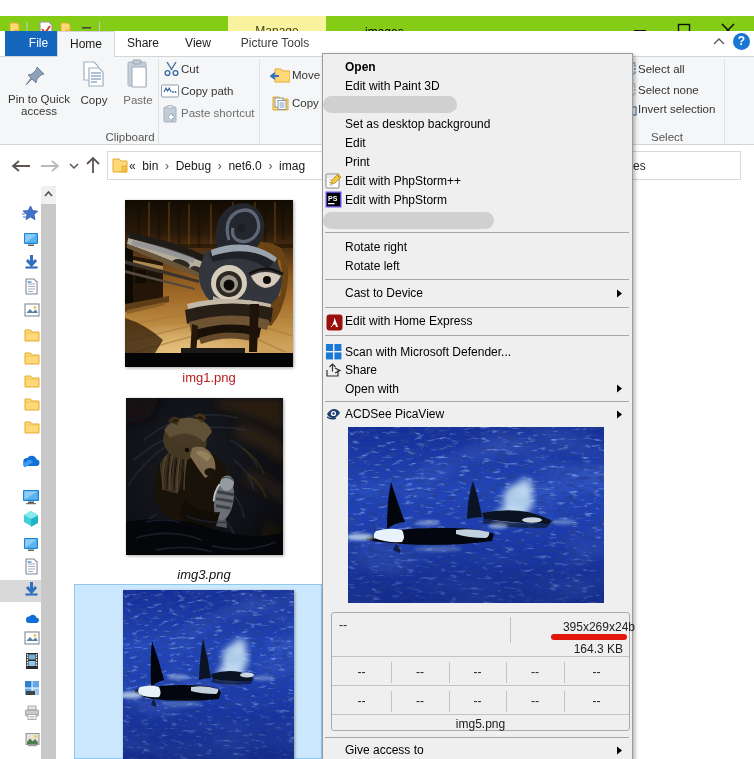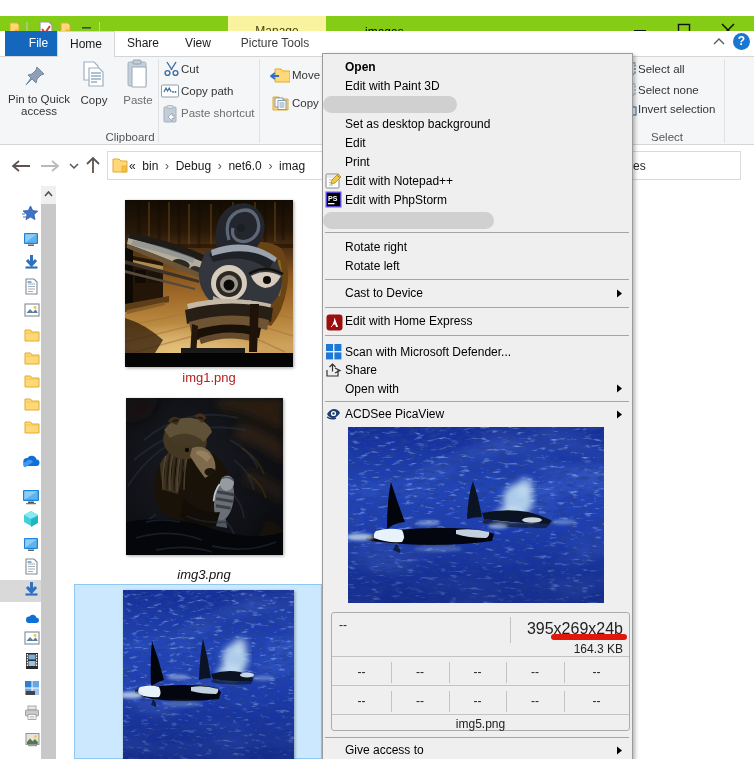--- a/index.html
+++ b/index.html
@@ -533,21 +533,21 @@
   <div class="abs" style="left:345px;top:117px;font-size:12px;color:#000;">Set as desktop background</div>
   <div class="abs" style="left:345px;top:136px;font-size:12px;color:#000;">Edit</div>
   <div class="abs" style="left:345px;top:155px;font-size:12px;color:#000;">Print</div>
   <svg class="abs" style="left:325px;top:172px;" width="17" height="17" viewBox="0 0 17 17">
     <rect x="1" y="2" width="13" height="14" rx="1" fill="#fff" stroke="#8a8a8a" stroke-width="1"></rect>
     <path d="M2 3 h11 v3 h-11 z" fill="#e8e8e8"></path>
     <path d="M4 8 l7 0 M4 10.5 l7 0 M4 13 l4 0" stroke="#b5b5b5" stroke-width="1"></path>
     <path d="M13 2 l3 3 l-6 6 l-4 1 l1 -4 z" fill="#f3c93e" stroke="#b08d1e" stroke-width="0.8"></path>
     <path d="M12.5 3.5 l2 2" stroke="#7a5c10" stroke-width="0.8"></path>
   </svg>
-  <div class="abs" style="left:345px;top:174px;font-size:12px;color:#000;">Edit with Notepad++</div>
+  <div class="abs" style="left:345px;top:174px;font-size:12px;color:#000;">Edit with PhpStorm++</div>
   <svg class="abs" style="left:325px;top:191px;" width="17" height="17" viewBox="0 0 17 17">
     <rect x="0.5" y="0.5" width="16" height="16" fill="#6B57FF"></rect>
     <rect x="1.8" y="1.8" width="13.4" height="13.4" fill="#000"></rect>
     <text x="3" y="9.5" font-family="Liberation Sans" font-size="7" font-weight="bold" fill="#fff">PS</text>
     <rect x="3" y="12" width="6.5" height="1.3" fill="#fff"></rect>
   </svg>
   <div class="abs" style="left:345px;top:193px;font-size:12px;color:#000;">Edit with PhpStorm</div>
   <div class="abs" style="left:323px;top:212px;width:171px;height:17px;border-radius:8.5px;background:#d0d0d0;"></div>
   <div class="abs" style="left:325px;top:232px;width:304px;height:1px;background:#a5a5a5;"></div>
   <div class="abs" style="left:345px;top:240px;font-size:12px;color:#000;">Rotate right</div>
@@ -654,21 +654,21 @@
    <ellipse cx="216" cy="95" rx="12" ry="2.5" fill="#a8c4e2" opacity="0.6"></ellipse>
    <ellipse cx="90" cy="122" rx="24" ry="3" fill="#8cacd8" opacity="0.45"></ellipse>
    <ellipse cx="150" cy="99" rx="10" ry="3" fill="#cde0f0" opacity="0.7"></ellipse>
   </g>
   </svg>
   </div>
 
   <div class="abs" style="left:331px;top:612px;width:299px;height:119px;border:1px solid #ababab;border-radius:3px;">
     <div class="abs" style="left:7px;top:5px;font-size:12px;color:#222;">--</div>
     <div class="abs" style="left:178px;top:4px;width:1px;height:26px;background:#c3c3c3;"></div>
-    <div class="abs" style="left:0;top:7px;width:291px;text-align:right;font-size:16px;color:#222;">395x269x24b</div>
+    <div class="abs" style="left:12px;top:7px;width:291px;text-align:right;font-size:12px;color:#222;">395x269x24b</div>
     <div class="abs" style="left:219px;top:21px;width:76px;height:6px;border-radius:3px;background:#e2160a;"></div>
     <div class="abs" style="left:0;top:29px;width:291px;text-align:right;font-size:12px;color:#222;">164.3 KB</div>
     <div class="abs" style="left:0;top:43px;width:297px;height:1px;background:#c3c3c3;"></div>
     <div class="abs" style="left:0;top:47px;width:297px;height:25px;">
       <div class="abs" style="left:0;top:0;width:59px;text-align:center;font-size:12px;color:#222;padding-top:5px;">--</div>
       <div class="abs" style="left:59px;top:2px;width:1px;height:21px;background:#c3c3c3;"></div>
       <div class="abs" style="left:59px;top:0;width:58px;text-align:center;font-size:12px;color:#222;padding-top:5px;">--</div>
       <div class="abs" style="left:117px;top:2px;width:1px;height:21px;background:#c3c3c3;"></div>
       <div class="abs" style="left:117px;top:0;width:57px;text-align:center;font-size:12px;color:#222;padding-top:5px;">--</div>
       <div class="abs" style="left:174px;top:2px;width:1px;height:21px;background:#c3c3c3;"></div>

